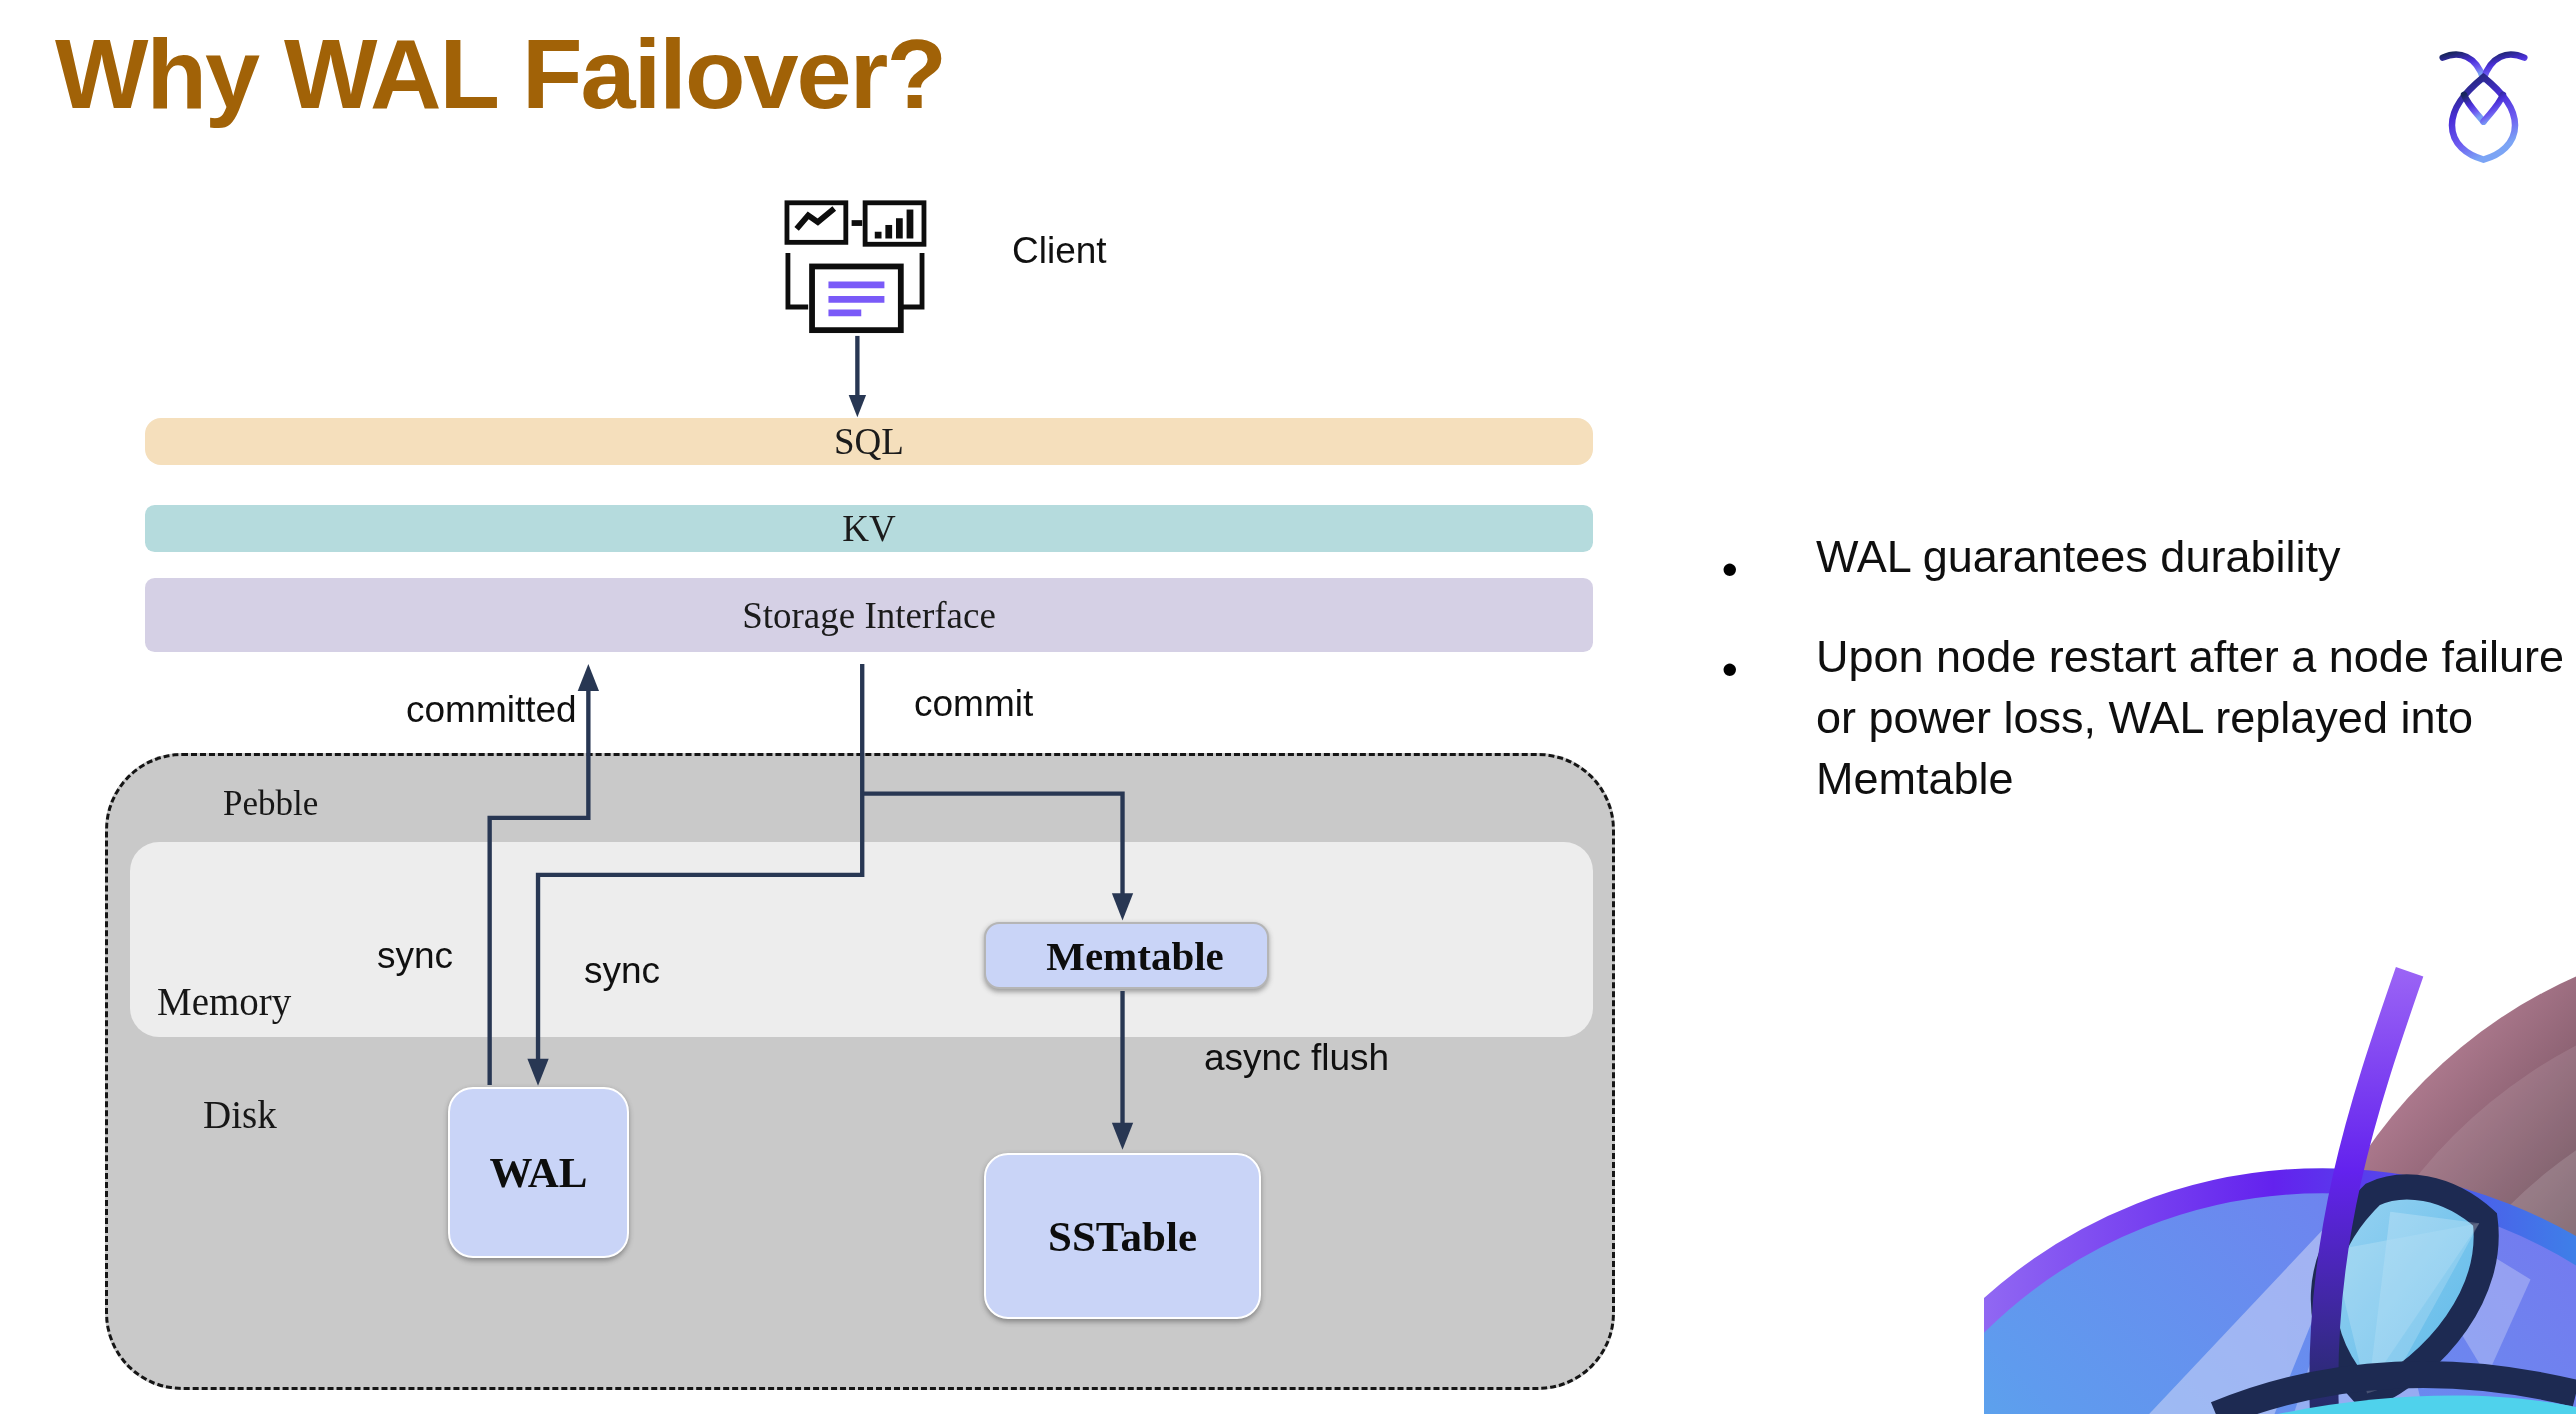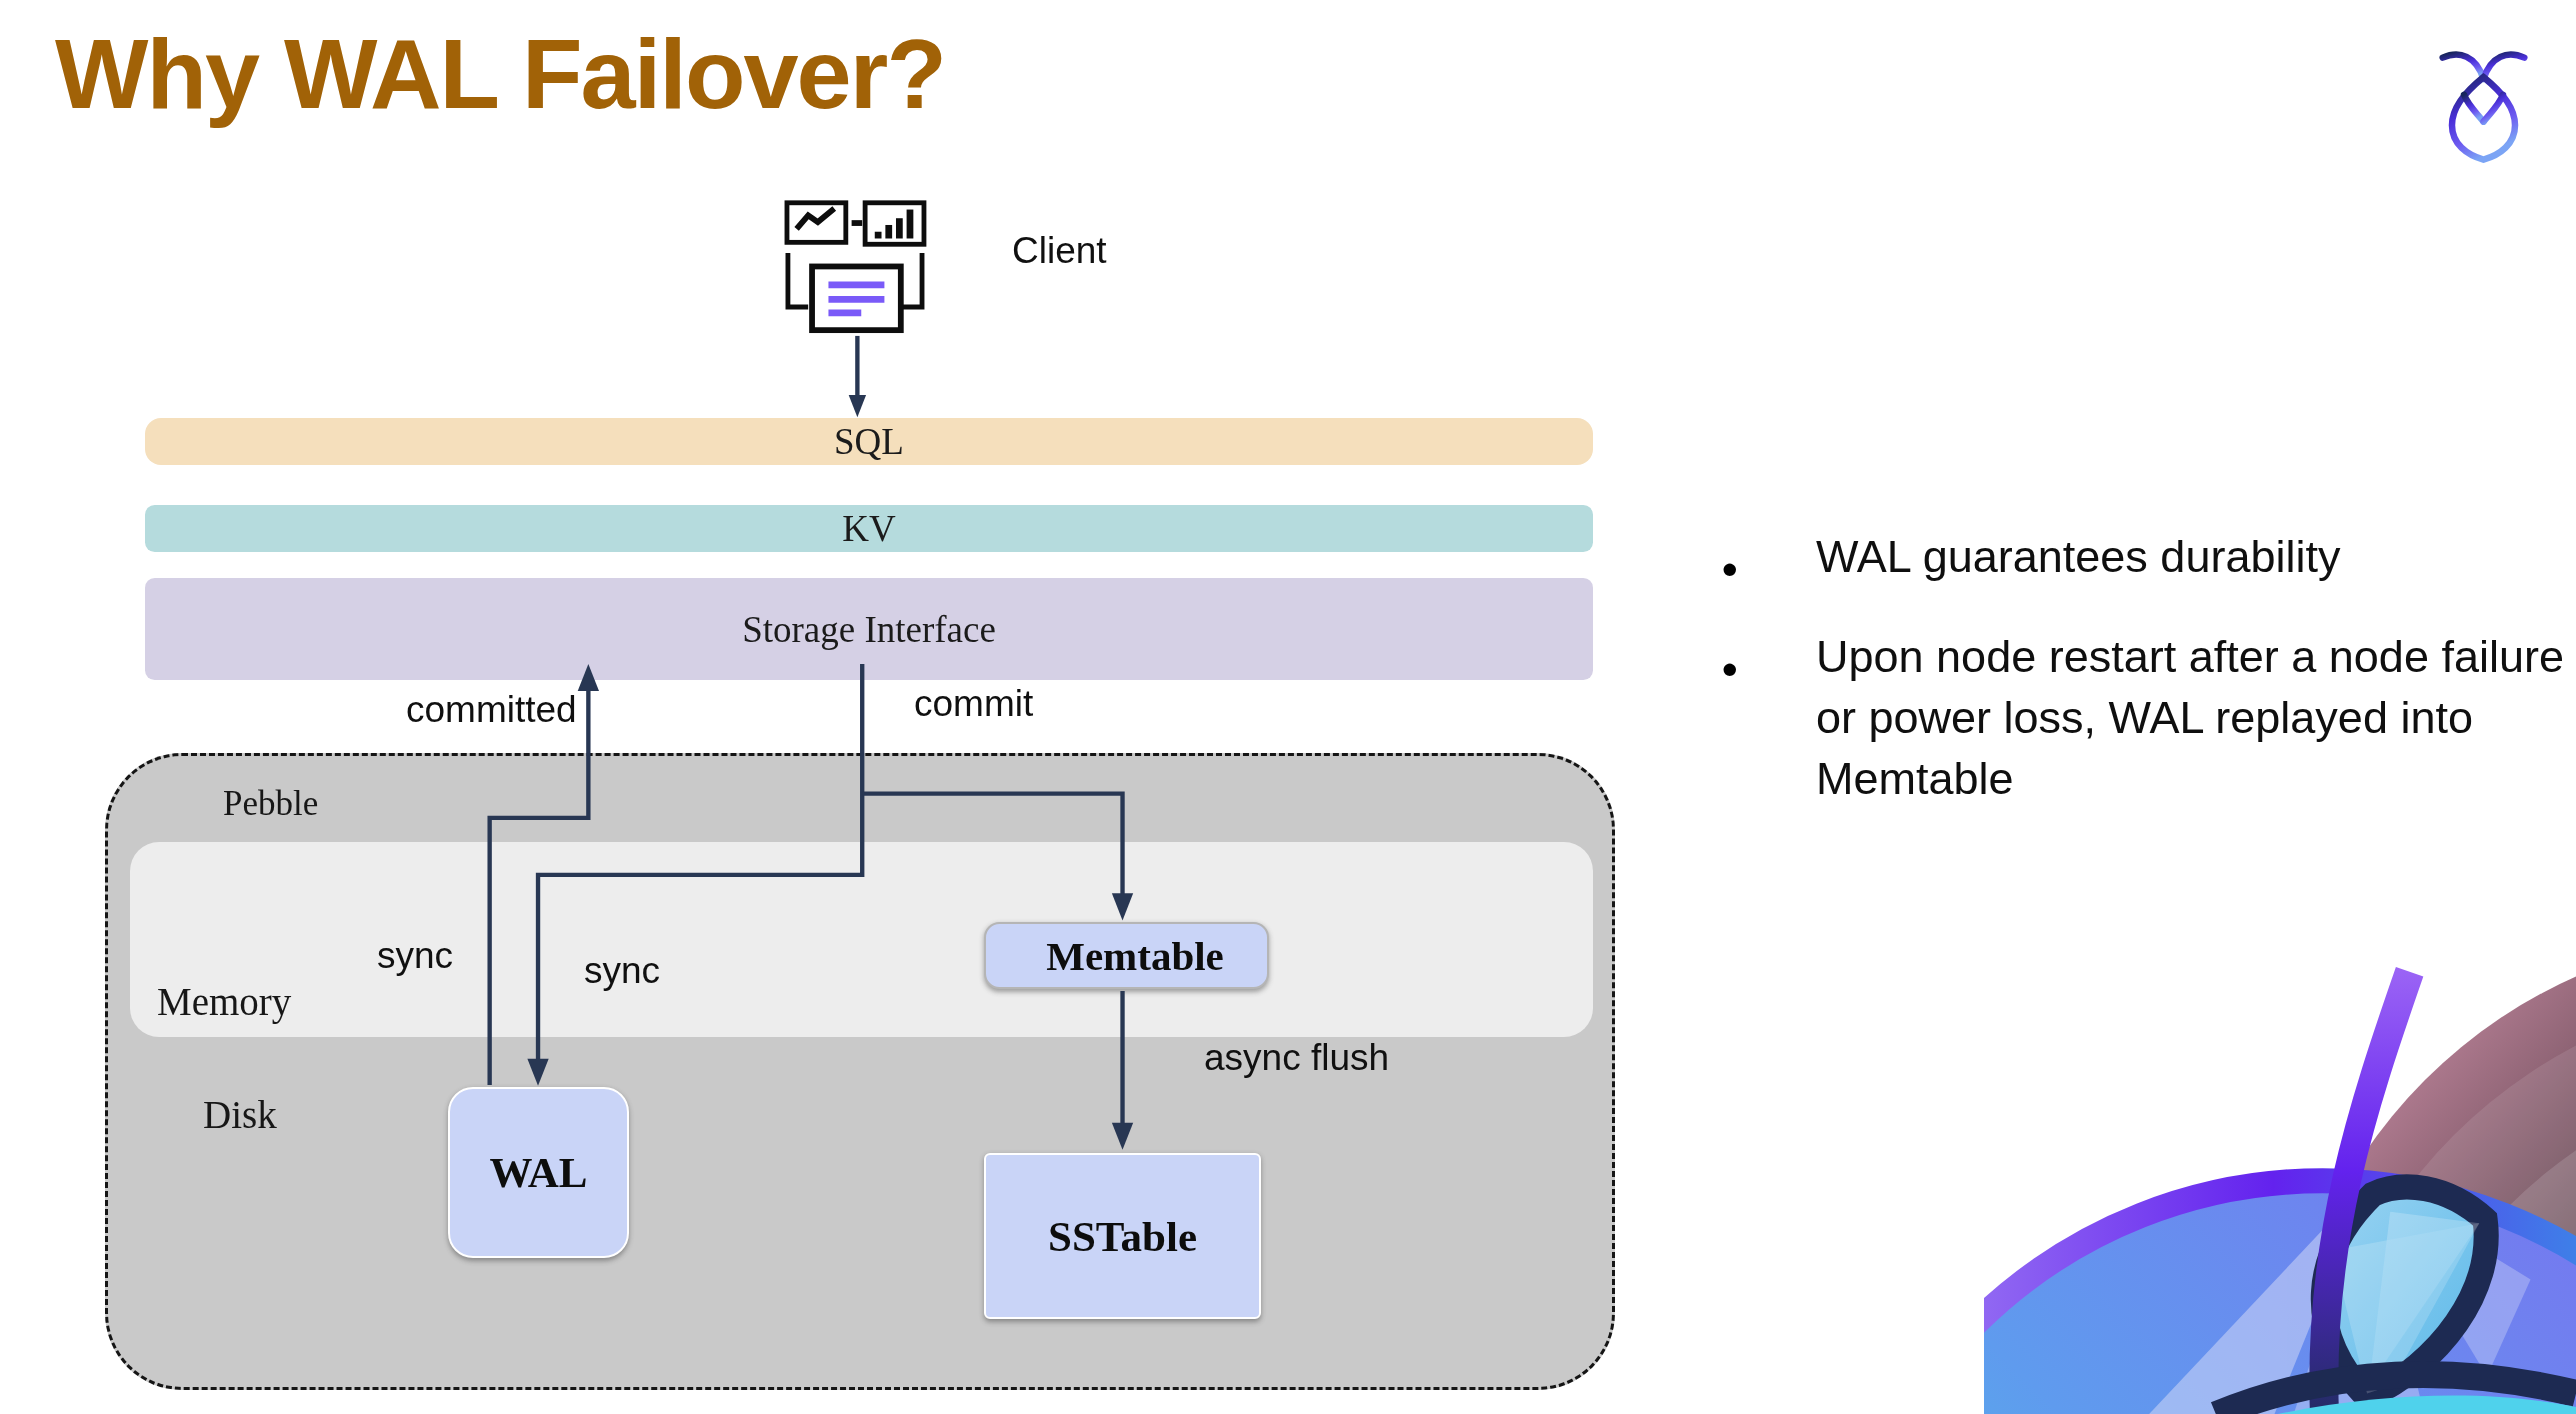--- a/index.html
+++ b/index.html
@@ -21,21 +21,21 @@
   .lbl{font-size:37px;color:#101010;white-space:nowrap;}
 
   
   .bar{
     left:145px;width:1448px;border-radius:9.7px;
     display:flex;align-items:center;justify-content:center;
     font-size:37px;color:#1b1b1b;
   }
   #bar-sql{top:418px;height:47px;background:#f5dfbc;border-radius:16px;}
   #bar-kv{top:505px;height:47px;background:#b5dbdd;}
-  #bar-storage{top:578px;height:102px;background:#d5d0e5;}
+  #bar-storage{top:578px;height:74px;background:#d5d0e5;}
 
   
   #pebble{
     left:105px;top:753px;width:1510px;height:637px;background:#c9c9c9;
     border:3.9px dashed #151515;border-radius:77px;box-sizing:border-box;
   }
   #memory-band{
     left:130px;top:842px;width:1463px;height:195px;background:#ededed;
     border-radius:29px;
   }
@@ -47,21 +47,21 @@
   
   .node{
     background:#c9d4f7;border:2.9px solid #ffffff;box-sizing:border-box;
     display:flex;align-items:center;justify-content:center;
     font-weight:bold;color:#0d0d0d;
     box-shadow:0 2.9px 5.8px rgba(60,60,60,.45);
   }
   #memtable{left:984px;top:922px;width:285px;height:67px;border-radius:15.5px;
     font-size:41px;border-color:#b5b5b5;padding-left:17px;}
   #wal{left:448px;top:1087px;width:181px;height:171px;border-radius:25px;font-size:43px;}
-  #sstable{left:984px;top:1153px;width:277px;height:166px;border-radius:6px;font-size:43px;}
+  #sstable{left:984px;top:1153px;width:277px;height:166px;border-radius:24px;font-size:43px;}
 
   
   #edges{left:0;top:0;width:2576px;height:1415px;pointer-events:none;z-index:5;}
 
   
   #lbl-committed{left:406px;top:689px;}
   #lbl-commit{left:914px;top:683px;}
   #lbl-sync-wal{left:377px;top:935px;}
   #lbl-sync-commit{left:584px;top:950px;}
   #lbl-async-flush{left:1204px;top:1037px;}

